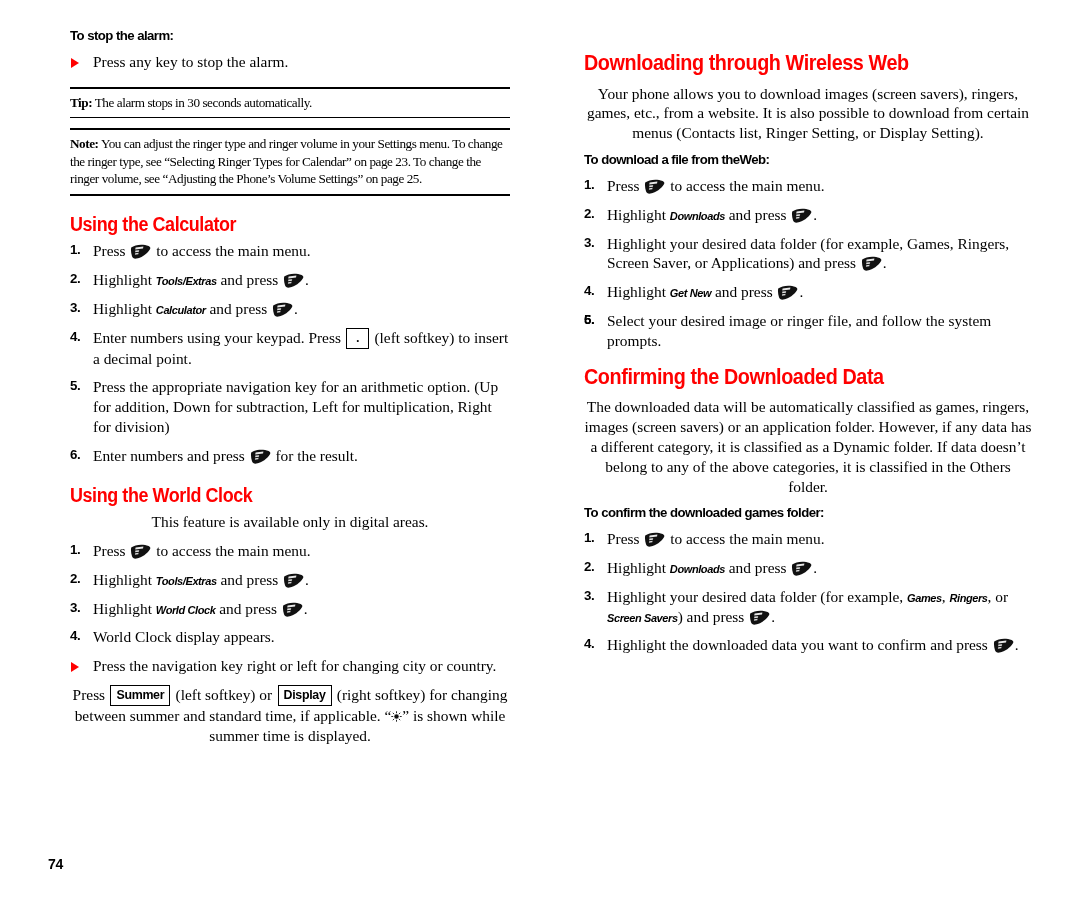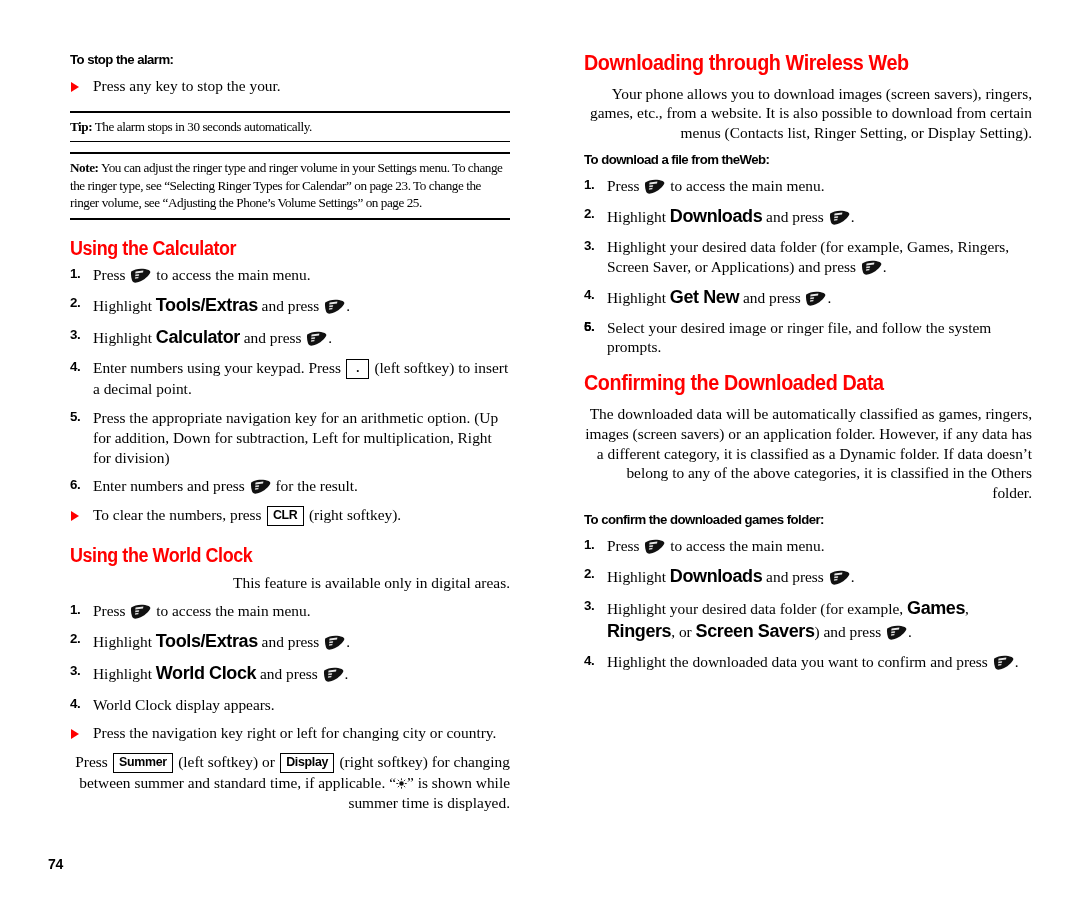--- a/index.html
+++ b/index.html
@@ -20,21 +20,21 @@
     position: absolute;
     inset: 0;
     display: flex;
   }
   .page {
     position: relative;
     width: 540px;
     height: 900px;
     box-sizing: border-box;
   }
-  .page-left  { padding: 52px 30px 0 70px; }
+  .page-left  { padding: 28px 30px 0 70px; }
   .page-right { padding: 52px 48px 0 44px; }
 
   
   .h-red {
     font-family: "Liberation Sans Narrow", "Liberation Sans", sans-serif;
     font-weight: bold;
     color: #ff0000;
     font-size: 19.5px;
     letter-spacing: -0.45px;
     line-height: 1.05;
@@ -54,21 +54,21 @@
     letter-spacing: -0.55px;
     margin: 0 0 8px 0;
     line-height: 1.2;
   }
 
   
   .para {
     font-size: 15.4px;
     line-height: 1.29;
     margin: 0 0 9px 0;
-    text-align: right;
+    text-align: center;
   }
 
   
   ol.steps {
     list-style: none;
     margin: 0;
     padding: 0;
   }
   ol.steps > li {
     position: relative;
@@ -103,22 +103,23 @@
     height: 0;
     border-left: 8px solid #ff0000;
     border-top: 5px solid transparent;
     border-bottom: 5px solid transparent;
   }
 
   
   .mi {
     font-family: "Liberation Sans", sans-serif;
     font-weight: bold;
-    font-size: 18px;
+    font-size: 11px;
     letter-spacing: -0.4px;
+    font-style: italic;
   }
 
   
   .keyicon {
     display: inline-block;
     width: 21px;
     height: 15px;
     vertical-align: -3px;
     margin: 0 1px;
   }
@@ -217,21 +218,21 @@
 </svg>
 
 <div class="spread">
 
   <div class="page page-left">
 
     <div>
       <div class="h-sub">To stop the alarm:</div>
       <div class="bullet">
         <span class="tri"></span>
-        <span>Press any key to stop the your.</span>
+        <span>Press any key to stop the alarm.</span>
       </div>
     </div>
 
     <div class="gap-6"></div>
 
     <div class="callout">
       <hr class="rule-thick">
       <div class="callout-body">
         <b>Tip:</b>
         <span>The alarm stops in 30 seconds automatically.</span>
@@ -283,24 +284,20 @@
           <span>Press the appropriate navigation key for an arithmetic option. (Up for addition, Down for subtraction, Left for multiplication, Right for division)</span>
         </li>
         <li>
           <span class="num">6.</span>
           <span>Enter numbers and press </span><svg class="keyicon" viewBox="0 0 21 15">
               <use href="#okkey-g"></use>
             </svg><span> for the result.</span>
         </li>
       </ol>
 
-      <div class="bullet">
-        <span class="tri"></span>
-        <span>To clear the numbers, press </span><span class="softkey">CLR</span><span> (right softkey).</span>
-      </div>
     </div>
 
     <div class="gap-10"></div>
 
     <div>
       <div class="h-red">Using the World Clock</div>
 
       <p class="para">This feature is available only in digital areas.</p>
 
       <ol class="steps">

